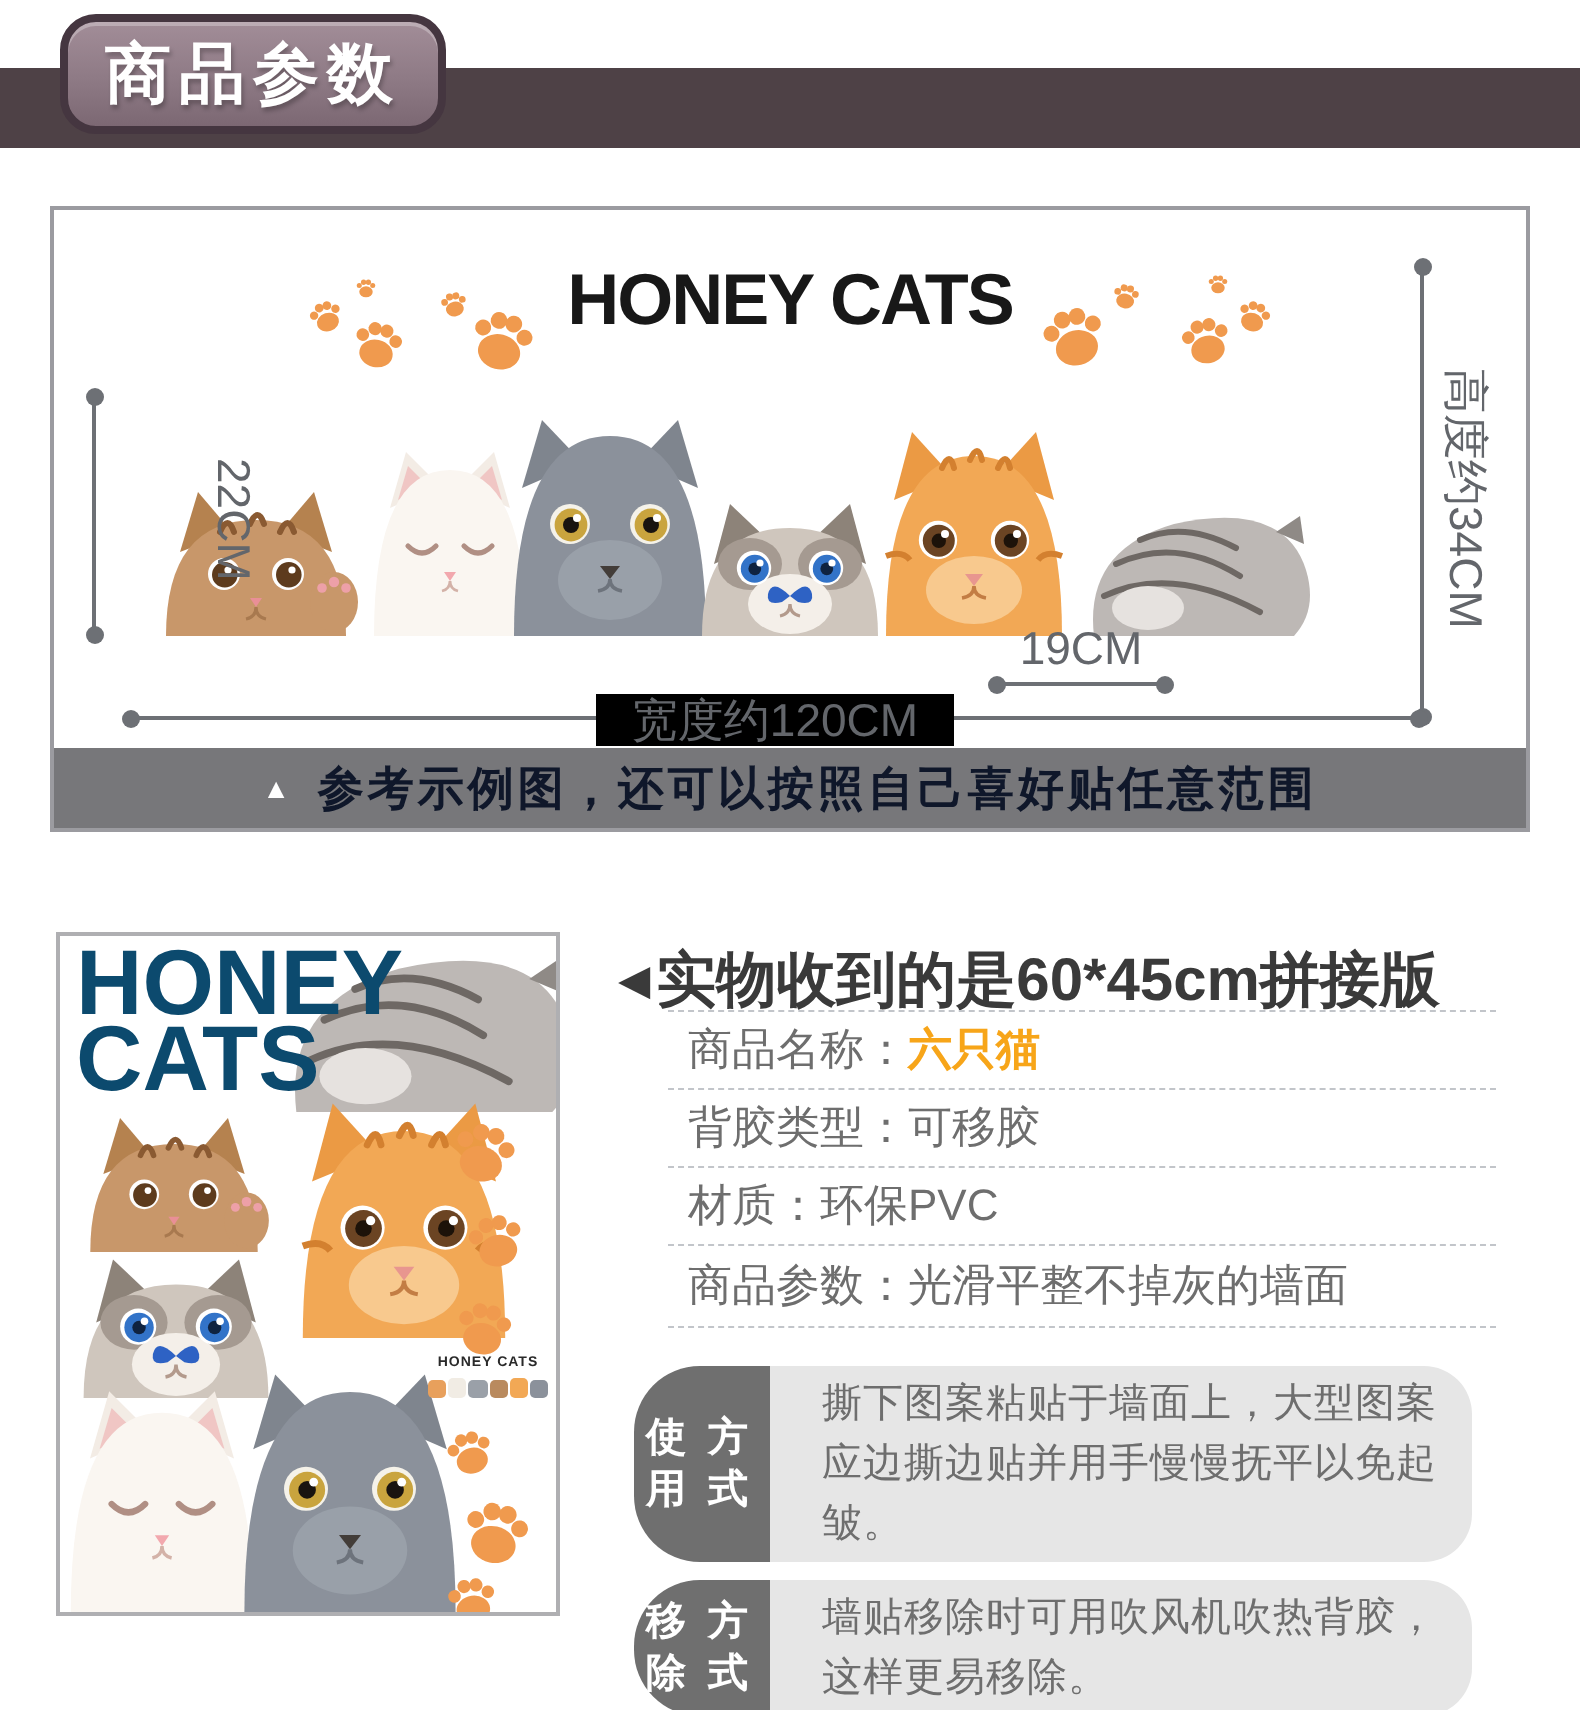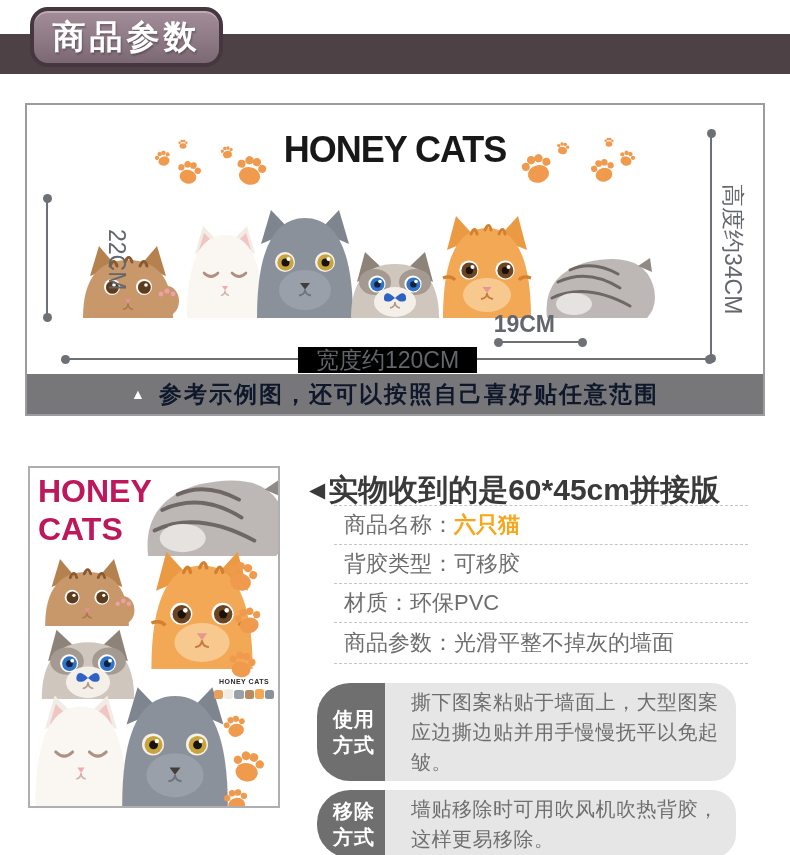--- a/index.html
+++ b/index.html
@@ -31,55 +31,55 @@
   .vline { position:absolute; width:2px; background:#6d7075; }
   .vline::before, .vline::after, .hline::before, .hline::after { content:""; position:absolute;
       width:9px; height:9px; border-radius:50%; background:#6d7075; }
   .vline::before { left:-3.5px; top:-5px; }
   .vline::after  { left:-3.5px; bottom:-5px; }
   .hline { position:absolute; height:2px; background:#6d7075; }
   .hline::before { top:-3.5px; left:-4px; }
   .hline::after  { top:-3.5px; right:-4px; }
   .vlabel { position:absolute; transform-origin:0 0; transform:rotate(90deg);
             white-space:nowrap; font-size:23px; }
-  .lbl-19 { position:absolute; left:443px; top:206px; width:85px; text-align:right; font-size:23px;font-weight:bold; }
+  .lbl-19 { position:absolute; left:471px; top:206px; width:85px; text-align:center; font-size:23px; }
   .width-line { left:38px; top:253px; width:645px; }
   .width-label-row { position:absolute; left:38px; top:240px; width:645px; text-align:center; }
   .width-label-row span { background:#000000; padding:0 18px; font-size:23px; position:relative; }
 
   .note-bar { position:absolute; left:0; right:0; bottom:0; height:40px; background:#77777A;
               display:flex; align-items:center; justify-content:center; }
   .note-bar .tri { color:#fff; font-size:14px; margin-right:14px; }
   .note-bar .txt { color:#0f172a; font-size:23px; font-weight:700; letter-spacing:2px; }
 
   
   .sheet { position:absolute; left:28px; top:466px; width:252px; height:342px;
            border:2px solid #AFAFB2; background:#fff; overflow:hidden; }
   .sheet-svg { position:absolute; left:0; top:0; }
-  .sheet-logo { position:absolute; left:8px; top:4px; z-index:2; color:#be185d;
-                font-weight:900; font-size:32px; line-height:38px; letter-spacing:0; }
+  .sheet-logo { position:absolute; left:8px; top:4px; z-index:2; color:#0c4a6e;
+                font-weight:900; font-size:46px; line-height:38px; letter-spacing:0; }
   .mini-logo { position:absolute; left:182px; top:210px; width:64px; text-align:center;
                font-size:7px; font-weight:700; color:#2a2a2a; letter-spacing:.5px; z-index:2; }
 
   
   .details-heading { position:absolute; left:309px; top:449px; color:#3A3A3A;
                      font-size:30px; font-weight:700; white-space:nowrap;margin-top:21px; }
   .details-heading .marker { font-size:21px; margin-right:3px; position:relative; top:-3px; }
 
   .spec-table { position:absolute; left:334px; top:505px; width:414px; }
   .spec-row { border-top:1px dashed #C2C5CA; line-height:38px; padding-left:10px;
               font-size:22px; color:#6E6E6E; white-space:nowrap; }
   .spec-row:last-child { border-bottom:1px dashed #C2C5CA; line-height:40px; }
   .spec-value-hl { color:#F7A519; font-weight:700; }
 
   .instructions { position:absolute; left:317px; top:683px; width:419px; }
   .instr-block { display:flex; margin-bottom:9px; }
   .instr-tag { flex:0 0 68px; background:#6F6F6F; border-radius:33px 0 0 33px;
                color:#fff; font-size:20px; font-weight:700; letter-spacing:1px;
-               display:flex; flex-direction:column; align-items:center; justify-content:center;
+               display:flex; flex-direction:row; align-items:center; justify-content:center;
                line-height:1.3; padding-left:6px; }
   .instr-body { flex:1; background:#E6E6E6; border-radius:0 24px 24px 0;
                 padding:4px 12px 4px 26px; font-size:20px; color:#6E6E6E;
                 line-height:1.5; letter-spacing:.5px; display:flex; align-items:center; }
   .hidden-defs { position:absolute; width:0; height:0; overflow:hidden; }
 </style>
 </head>
 <body>
 
 <svg class="hidden-defs" aria-hidden="true">

